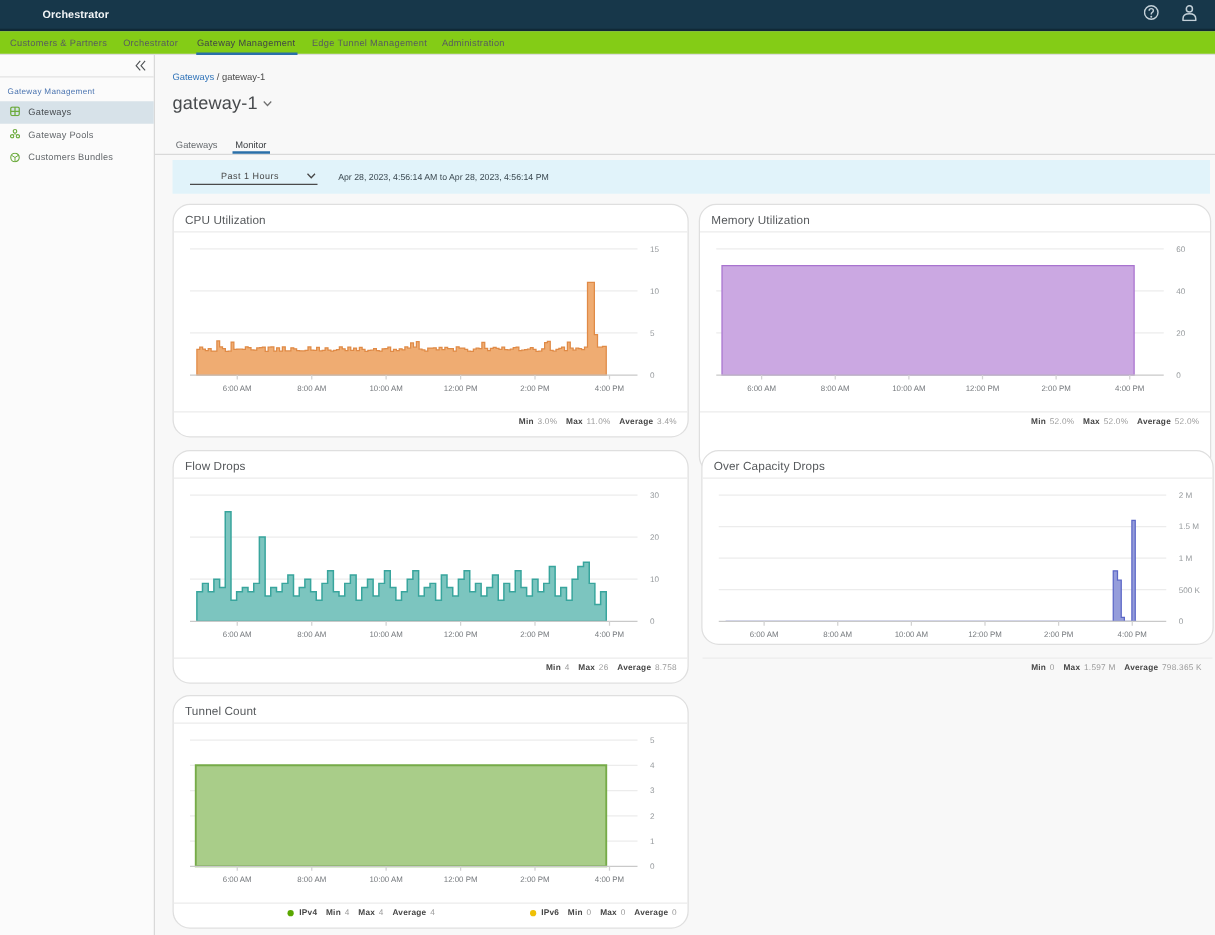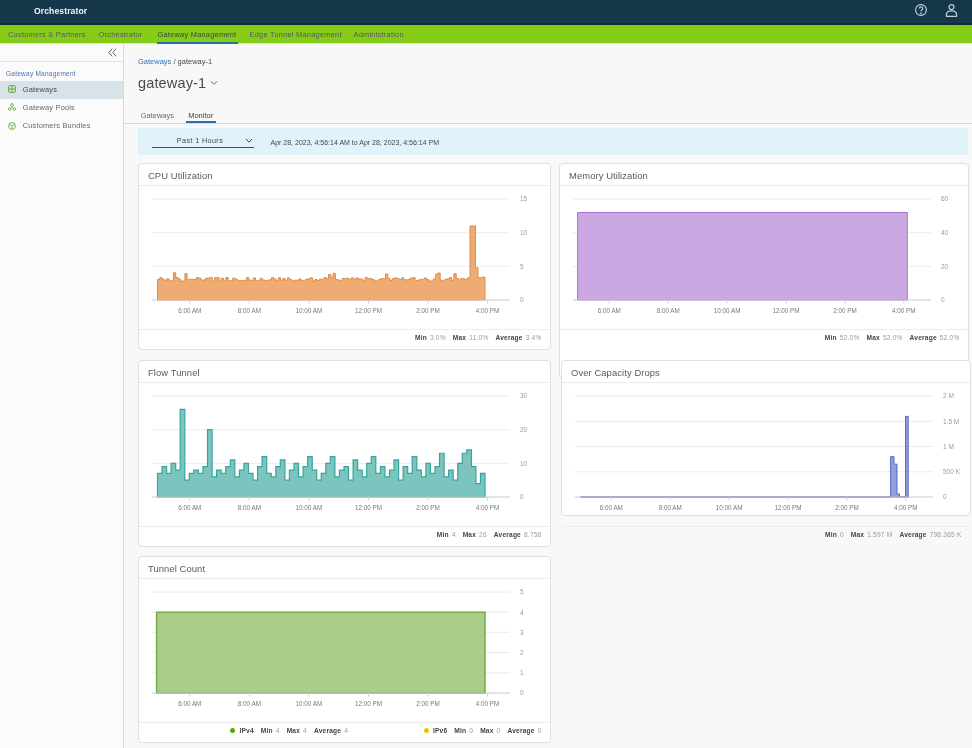--- a/index.html
+++ b/index.html
@@ -27,21 +27,21 @@
 #title { position:absolute; left:138px; top:74.6px; font-size:14.5px; color:#474a4d; letter-spacing:.15px; }
 #tabs { position:absolute; left:124px; top:123px; width:848px; height:1px; background:#d9d9d9; }
 .tab { position:absolute; font-size:7.5px; white-space:nowrap; }
 #tabline { position:absolute; left:186px; top:120.6px; width:29.5px; height:2.4px; background:#2a6fa8; }
 
 #bluebar { position:absolute; left:138px; top:128px; width:830px; height:27px; background:#e1f3fa; }
 #sel { position:absolute; left:152px; top:133px; width:102px; height:14.5px; border-bottom:1px solid #4a4a4a; }
 #sel .t { position:absolute; left:4px; width:88px; text-align:center; top:3.4px; font-size:7.2px; letter-spacing:.4px; color:#454545; }
 #daterange { position:absolute; left:270.5px; top:139px; font-size:7px; color:#3c4a52; letter-spacing:0; }
 
-.card { position:absolute; background:#fff; border:1px solid #dfdfdf; border-radius:4px; }
+.card { position:absolute; background:#fff; border:1px solid #dfdfdf; border-radius:14px; }
 .ctitle { position:absolute; left:9px; top:6px; font-size:9.4px; color:#56595c; letter-spacing:.1px; }
 .cdiv { position:absolute; left:0; width:100%; height:1px; background:#ececec; }
 .cfoot { position:absolute; right:8.5px; top:167.5px; height:12px; display:flex; align-items:center; font-size:6.6px; white-space:nowrap; }
 .fl { color:#454545; font-weight:600; margin-left:7px; letter-spacing:.2px; }
 .fv { color:#9b9b9b; margin-left:3px; letter-spacing:.2px; }
 .cfoot .fl:first-child { margin-left:0; }
 .dot { width:5px; height:5px; border-radius:50%; display:inline-block; }
 </style></head>
 <body>
 <div id="hdr">
@@ -179,21 +179,21 @@
 <div class="cfoot">
       <span class="fl">Min</span>
       <span class="fv">52.0%</span>
       <span class="fl">Max</span>
       <span class="fv">52.0%</span>
       <span class="fl">Average</span>
       <span class="fv">52.0%</span>
     </div>
 </div>
 <div class="card" style="left:138px;top:360px;width:413px;height:187px">
-<div class="ctitle">Flow Tunnel</div>
+<div class="ctitle">Flow Drops</div>
 <div class="cdiv" style="top:21px"></div>
 <svg width="413" height="143" viewBox="0 0 413 143" style="position:absolute;left:0;top:21px">
       <text x="381" y="117.30" font-size="6.5" fill="#979b9e" font-family="Liberation Sans, sans-serif">0</text>
       <line x1="13" y1="81.33" x2="371" y2="81.33" stroke="#ececec" stroke-width="1"></line>
       <text x="381" y="83.63" font-size="6.5" fill="#979b9e" font-family="Liberation Sans, sans-serif">10</text>
       <line x1="13" y1="47.67" x2="371" y2="47.67" stroke="#ececec" stroke-width="1"></line>
       <text x="381" y="49.97" font-size="6.5" fill="#979b9e" font-family="Liberation Sans, sans-serif">20</text>
       <line x1="13" y1="14.00" x2="371" y2="14.00" stroke="#ececec" stroke-width="1"></line>
       <text x="381" y="16.30" font-size="6.5" fill="#979b9e" font-family="Liberation Sans, sans-serif">30</text>
       <path d="M18.5,115.0 L18.5,91.43 L23.0,91.43 L23.0,84.70 L27.6,84.70 L27.6,91.43 L32.1,91.43 L32.1,81.33 L36.7,81.33 L36.7,88.07 L41.2,88.07 L41.2,27.47 L45.8,27.47 L45.8,98.17 L50.3,98.17 L50.3,91.43 L54.9,91.43 L54.9,88.07 L59.4,88.07 L59.4,91.43 L64.0,91.43 L64.0,84.70 L68.5,84.70 L68.5,47.67 L73.1,47.67 L73.1,94.80 L77.6,94.80 L77.6,88.07 L82.2,88.07 L82.2,91.43 L86.7,91.43 L86.7,84.70 L91.3,84.70 L91.3,77.97 L95.8,77.97 L95.8,94.80 L100.4,94.80 L100.4,88.07 L104.9,88.07 L104.9,81.33 L109.5,81.33 L109.5,91.43 L114.0,91.43 L114.0,98.17 L118.6,98.17 L118.6,84.70 L123.1,84.70 L123.1,74.60 L127.7,74.60 L127.7,91.43 L132.2,91.43 L132.2,94.80 L136.8,94.80 L136.8,84.70 L141.3,84.70 L141.3,77.97 L145.9,77.97 L145.9,98.17 L150.4,98.17 L150.4,88.07 L155.0,88.07 L155.0,81.33 L159.5,81.33 L159.5,94.80 L164.1,94.80 L164.1,84.70 L168.6,84.70 L168.6,74.60 L173.2,74.60 L173.2,88.07 L177.7,88.07 L177.7,98.17 L182.2,98.17 L182.2,91.43 L186.8,91.43 L186.8,81.33 L191.3,81.33 L191.3,74.60 L195.9,74.60 L195.9,94.80 L200.4,94.80 L200.4,88.07 L205.0,88.07 L205.0,84.70 L209.5,84.70 L209.5,98.17 L214.1,98.17 L214.1,77.97 L218.6,77.97 L218.6,88.07 L223.2,88.07 L223.2,94.80 L227.7,94.80 L227.7,81.33 L232.3,81.33 L232.3,74.60 L236.8,74.60 L236.8,91.43 L241.4,91.43 L241.4,84.70 L245.9,84.70 L245.9,94.80 L250.5,94.80 L250.5,88.07 L255.0,88.07 L255.0,77.97 L259.6,77.97 L259.6,98.17 L264.1,98.17 L264.1,84.70 L268.7,84.70 L268.7,91.43 L273.2,91.43 L273.2,74.60 L277.8,74.60 L277.8,88.07 L282.3,88.07 L282.3,94.80 L286.9,94.80 L286.9,81.33 L291.4,81.33 L291.4,91.43 L296.0,91.43 L296.0,84.70 L300.5,84.70 L300.5,71.23 L305.1,71.23 L305.1,94.80 L309.6,94.80 L309.6,88.07 L314.2,88.07 L314.2,98.17 L318.7,98.17 L318.7,81.33 L323.3,81.33 L323.3,71.23 L327.8,71.23 L327.8,67.87 L332.4,67.87 L332.4,84.70 L336.9,84.70 L336.9,101.53 L341.5,101.53 L341.5,91.43 L346.0,91.43 L346.0,115.0 Z" fill="#7cc5bf" stroke="#38a59d" stroke-width="1.2" stroke-linejoin="miter"></path>

